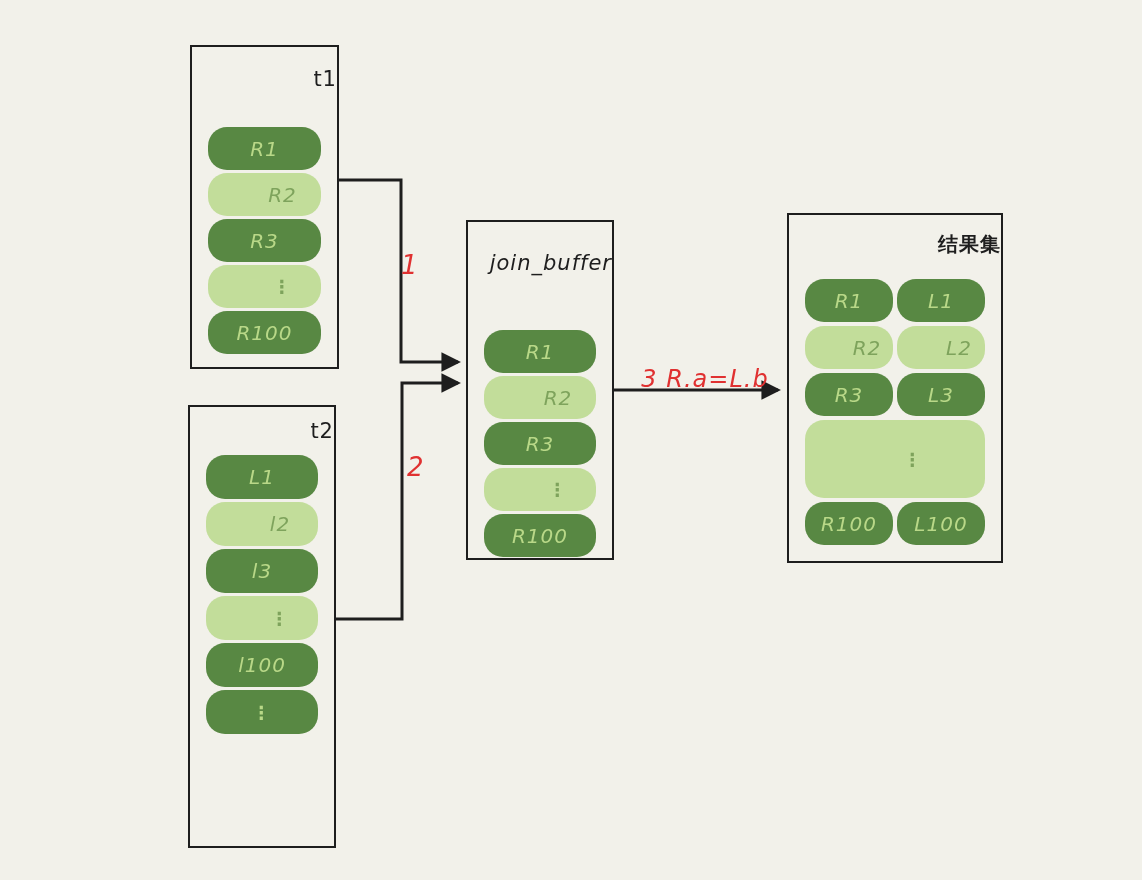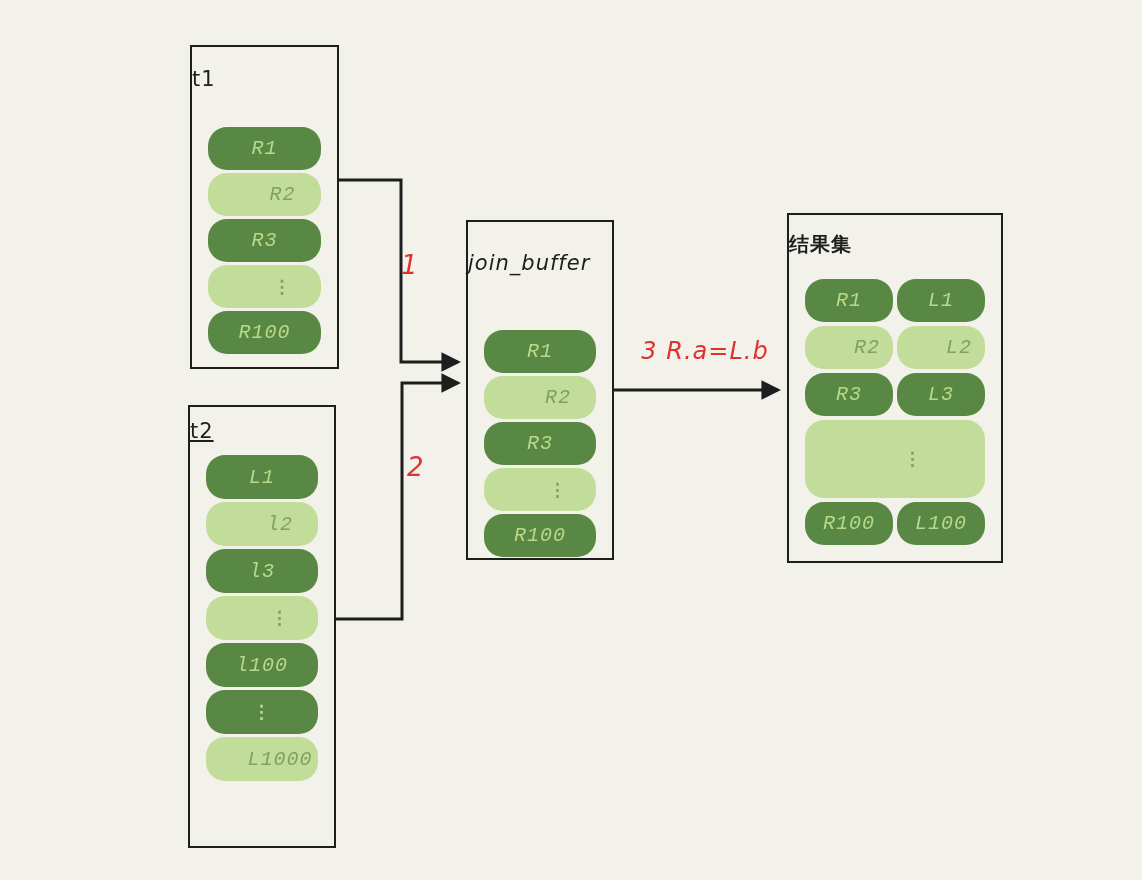--- a/index.html
+++ b/index.html
@@ -31,28 +31,28 @@
     position: absolute;
     border: 2.5px solid var(--ink);
     background: transparent;
   }
   #box-t1     { left: 190px; top: 45px;  width: 149px; height: 324px; }
   #box-t2     { left: 188px; top: 405px; width: 148px; height: 443px; }
   #box-jb     { left: 466px; top: 220px; width: 148px; height: 340px; }
   #box-result { left: 787px; top: 213px; width: 216px; height: 350px; }
 
   .box-title {
-    text-align: left;
+    text-align: right;
     color: var(--ink);
     font-size: 21px;
     font-style: italic;
     letter-spacing: 1px;
   }
   #box-t1 .box-title     { margin-top: 20px; font-style: normal; }
-  #box-t2 .box-title     { margin-top: 12px; font-style: normal; text-decoration: underline; }
+  #box-t2 .box-title     { margin-top: 12px; font-style: normal; }
   #box-jb .box-title     { margin-top: 29px; }
   #box-result .box-title { margin-top: 16px; font-style: normal; font-weight: bold; font-size: 20px; }
 
   .rows {
     display: flex;
     flex-direction: column;
     gap: 3px;
     padding: 0 16px;
   }
   #box-t1 .rows     { margin-top: 36px; }
@@ -61,21 +61,20 @@
 
   .cell {
     height: 43px;
     border-radius: 19px;
     display: flex;
     align-items: center;
     justify-content: center;
     font-size: 20px;
     font-style: italic;
     letter-spacing: 1px;
-    font-family: Liberation Mono, monospace;
   }
   #box-t2 .cell { height: 44px; }
   .cell.dark  { background: var(--dark-green);  color: var(--text-on-dark); }
   .cell.light { background: var(--light-green); color: var(--text-on-light); padding-left: 36px; }
   .cell.dots  { font-style: normal; font-size: 18px; font-weight: bold; }
 
   .result-rows {
     display: grid;
     grid-template-columns: 1fr 1fr;
     gap: 4px;
@@ -85,21 +84,21 @@
   .result-rows .cell.span2 { grid-column: 1 / 3; height: 78px; }
 
   .red-label {
     position: absolute;
     color: var(--red);
     font-style: italic;
     white-space: nowrap;
   }
   #label-1 { left: 401px; top: 250px; font-size: 26px; }
   #label-2 { left: 407px; top: 452px; font-size: 26px; }
-  #label-3 { left: 625px; top: 337px; width: 160px; text-align: center; font-size: 24px; letter-spacing: 1px; }
+  #label-3 { left: 625px; top: 365px; width: 160px; text-align: center; font-size: 24px; letter-spacing: 1px; }
 </style>
 </head>
 <body>
 
 <div id="canvas">
 
   <svg id="arrows-layer" viewBox="0 0 1142 880" xmlns="http://www.w3.org/2000/svg">
     <defs>
       <marker id="arrowhead" viewBox="0 0 10 10" refX="8.5" refY="5" markerWidth="6.5" markerHeight="6.5" orient="auto-start-reverse">
         <path d="M0,0 L10,5 L0,10 z" fill="#1e1e1e"></path>
@@ -123,21 +122,20 @@
 
   <div class="box" id="box-t2">
     <div class="box-title">t2</div>
     <div class="rows">
       <div class="cell dark">L1</div>
       <div class="cell light">l2</div>
       <div class="cell dark">l3</div>
       <div class="cell light dots">⋮</div>
       <div class="cell dark">l100</div>
       <div class="cell dark dots">⋮</div>
-      <div class="cell light">L1000</div>
     </div>
   </div>
 
   <div class="box" id="box-jb">
     <div class="box-title">join_buffer</div>
     <div class="rows">
       <div class="cell dark">R1</div>
       <div class="cell light">R2</div>
       <div class="cell dark">R3</div>
       <div class="cell light dots">⋮</div>

